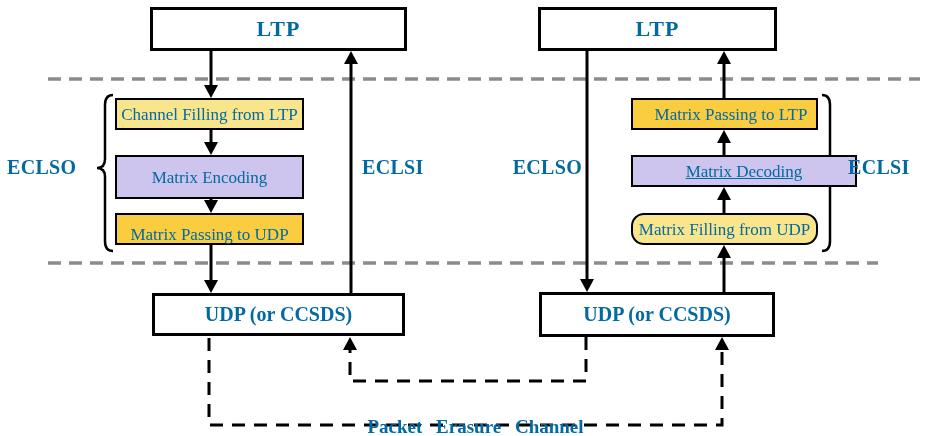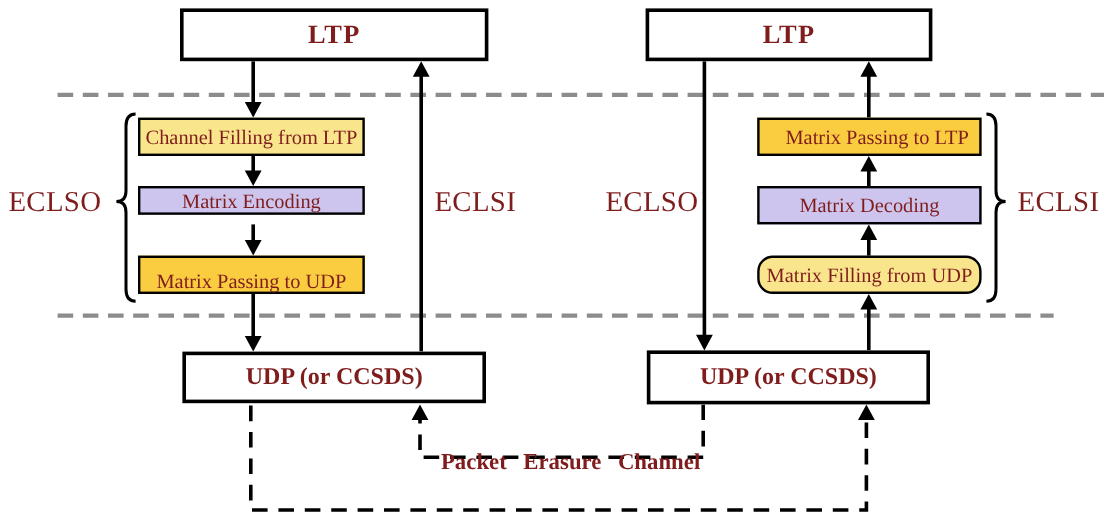--- a/index.html
+++ b/index.html
@@ -1,29 +1,29 @@
 <!DOCTYPE html>
 <html><head>
 <meta charset="utf-8">
 <style>
   html,body{margin:0;padding:0;background:#fff;}
   .stage{
     position:relative;width:926px;height:436px;background:#fff;overflow:hidden;
-    font-family:"Liberation Serif","DejaVu Serif",serif;color:#7f1d1d;
+    font-family:"Liberation Serif","DejaVu Serif",serif;color:#0369a1;
   }
   .stage svg{position:absolute;left:0;top:0;width:926px;height:436px;}
   .box{
     position:absolute;box-sizing:border-box;background:#fff;border:3px solid #000;
     display:flex;align-items:center;justify-content:center;text-align:center;
   }
   .ltp-box{font-weight:bold;font-size:22px;letter-spacing:1px;}
   .udp-box{font-weight:bold;font-size:20px;}
   .step-box{border-width:2.5px;font-size:17px;line-height:1;}
   .side-label{
-    position:absolute;font-weight:normal;font-size:24px;letter-spacing:.3px;
+    position:absolute;font-weight:bold;font-size:20px;letter-spacing:.3px;
     white-space:nowrap;line-height:1;
   }
   .channel-label{
     position:absolute;font-weight:bold;font-size:19px;word-spacing:9px;
     text-align:center;white-space:nowrap;line-height:1;
   }
 </style>
 </head>
 <body>
 
@@ -92,44 +92,44 @@
   <div class="box ltp-box" style="left:150px;top:7px;width:257px;height:44px;">
     <span>LTP</span>
   </div>
   <div class="box ltp-box" style="left:538px;top:7px;width:239px;height:44px;">
     <span>LTP</span>
   </div>
 
   <div class="box step-box" style="left: 115px; top: 98px; width: 189px; height: 32px; background-color: rgb(249, 229, 140);">
     <span>Channel Filling from LTP</span>
   </div>
-  <div class="box step-box" style="left: 115px; top: 155px; width: 189px; height: 24px; background-color: rgb(205, 197, 238); text-align: center;">
+  <div class="box step-box" style="left: 115px; top: 155px; width: 189px; height: 44px; background-color: rgb(205, 197, 238); text-align: center;">
     <span>Matrix Encoding</span>
   </div>
   <div class="box step-box" style="left: 115px; top: 213px; width: 189px; height: 32px; background-color: rgb(250, 204, 64); align-items: flex-end;">
     <span>Matrix Passing to UDP</span>
   </div>
 
   <div class="box step-box" style="left: 631px; top: 98px; width: 187px; height: 32px; background-color: rgb(250, 204, 64); padding-left: 13px;">
     <span>Matrix Passing to LTP</span>
   </div>
-  <div class="box step-box" style="left: 631px; top: 155px; width: 187px; height: 32px; background-color: rgb(205, 197, 238);">
+  <div class="box step-box" style="left: 631px; top: 155px; width: 226px; height: 32px; background-color: rgb(205, 197, 238); text-decoration: underline;">
     <span>Matrix Decoding</span>
   </div>
   <div class="box step-box" style="left: 631px; top: 213px; width: 187px; height: 32px; background-color: rgb(249, 229, 140); border-radius: 13px;">
     <span>Matrix Filling from UDP</span>
   </div>
 
   <div class="box udp-box" style="left:152px;top:293px;width:253px;height:43px;">
     <span>UDP (or CCSDS)</span>
   </div>
   <div class="box udp-box" style="left:539px;top:292px;width:236px;height:45px;">
     <span>UDP (or CCSDS)</span>
   </div>
 
   <div class="side-label" style="left:7px;top:157px;">ECLSO</div>
   <div class="side-label" style="left:362px;top:157px;">ECLSI</div>
   <div class="side-label" style="left:490px;top:157px;width:92px;text-align:right;">ECLSO</div>
   <div class="side-label" style="left:848px;top:157px;">ECLSI</div>
 
-  <div class="channel-label" style="left:333px;top:376px;width:285px;">Packet Erasure Channel</div>
+  <div class="channel-label" style="left:333px;top:417px;width:285px;">Packet Erasure Channel</div>
 
 </div>
 
 </body></html>

